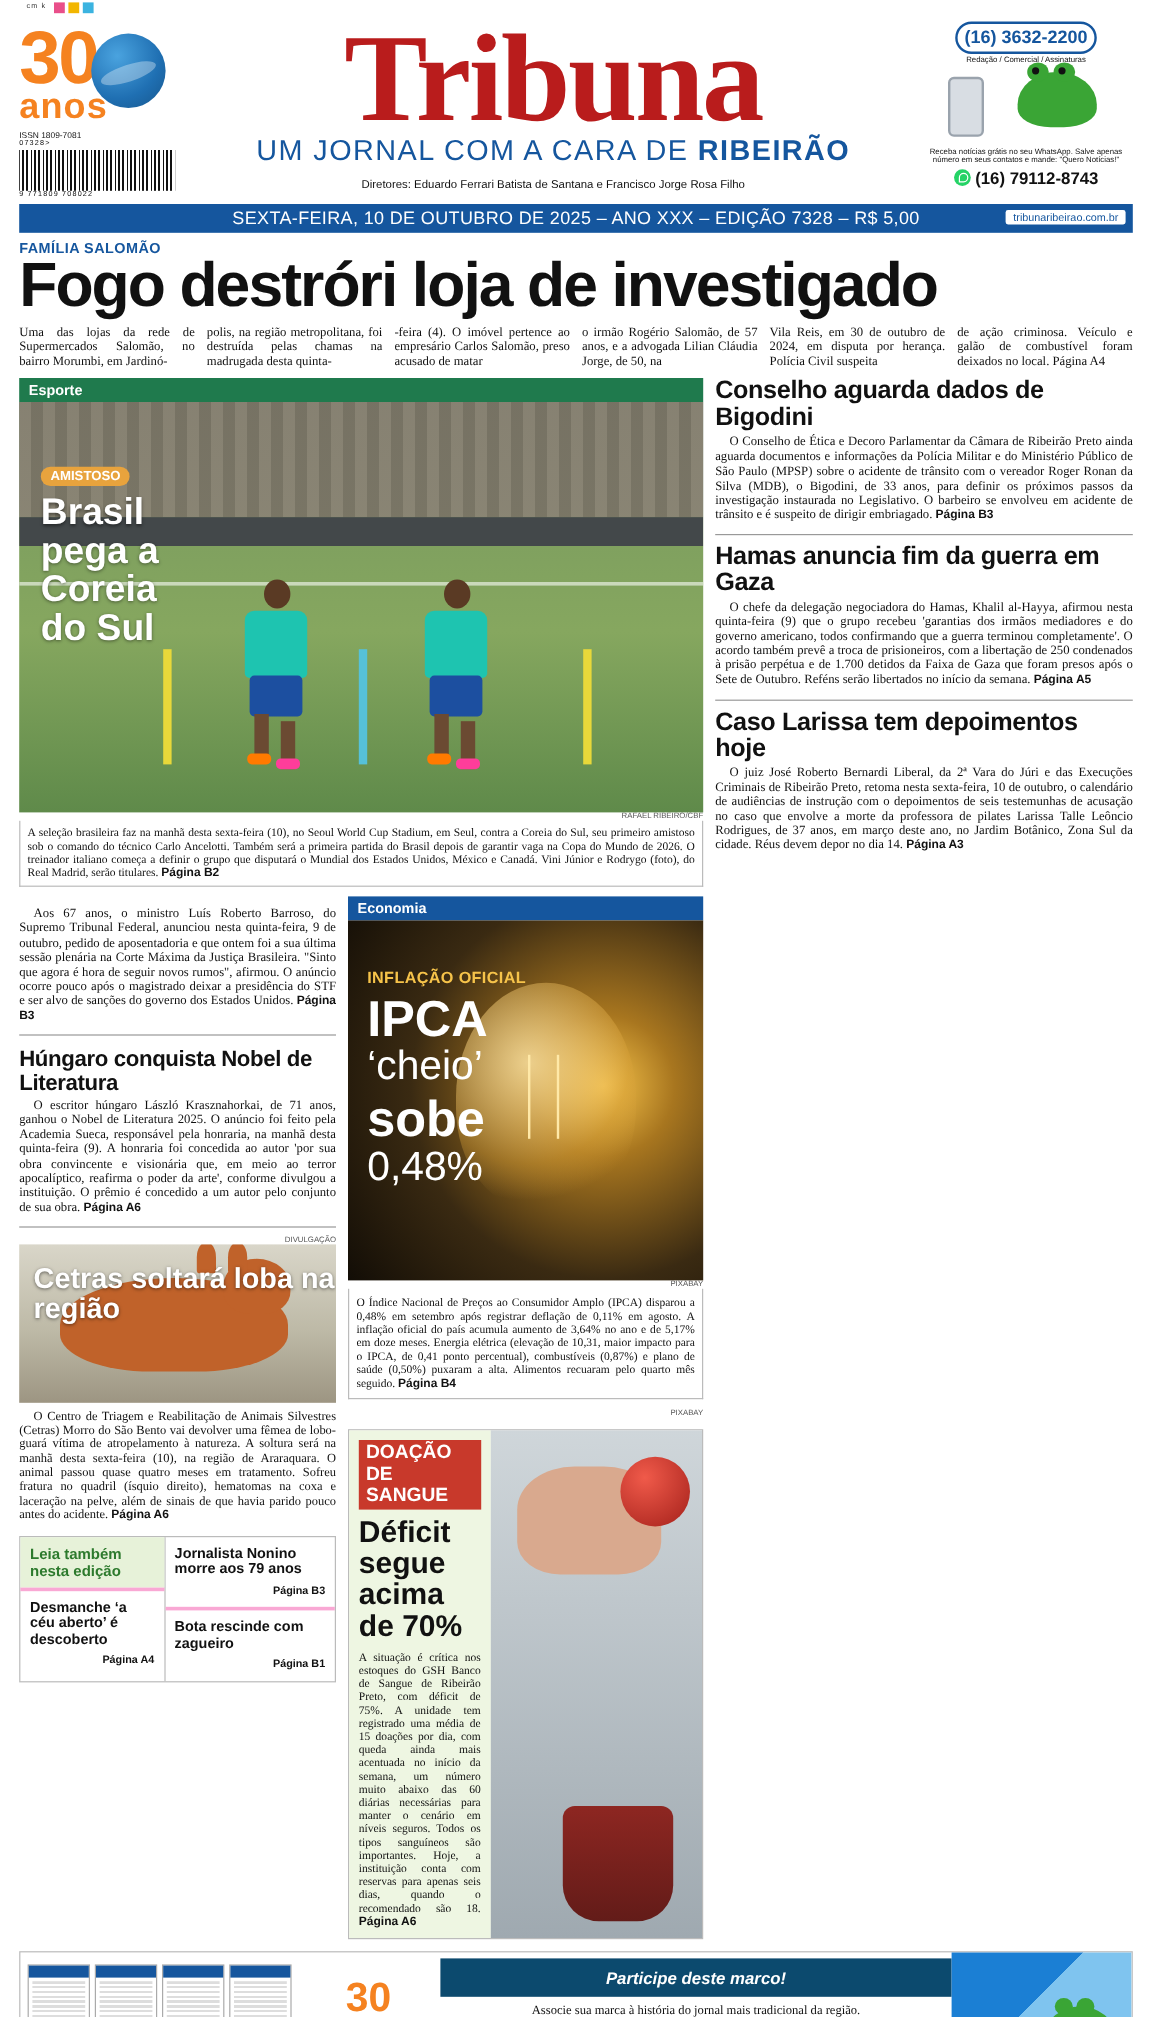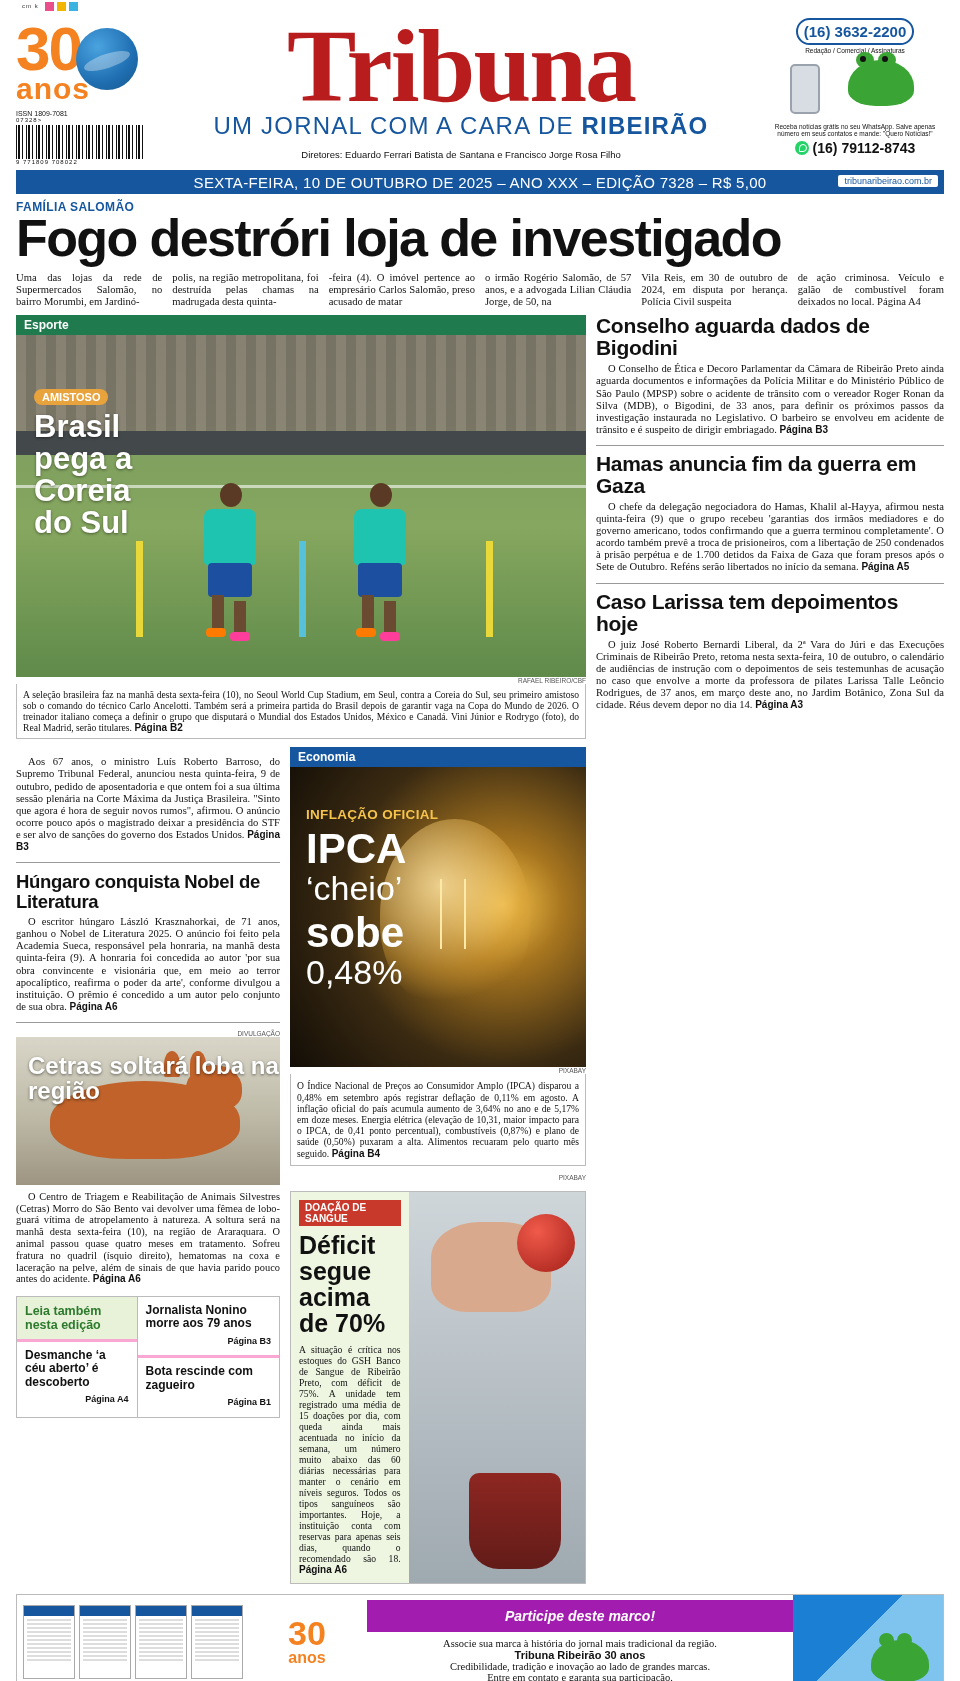--- a/index.html
+++ b/index.html
@@ -109,58 +109,58 @@
   .eco-text .k { font-family:"Liberation Sans", sans-serif; font-weight:bold; font-size:13.5px; color:#f6c34a; letter-spacing:.3px; }
   .eco-text .h { font-family:"Liberation Sans", sans-serif; font-weight:bold; font-size:42px; line-height:42px; margin-top:6px; }
   .eco-text .h2 { font-family:"Liberation Sans", sans-serif; font-size:34px; line-height:36px; }
   .eco-cap { border:1px solid #bbb; border-top:none; font-size:9.6px; line-height:11.2px; padding:6px; text-align:justify; }
 
   
   .rart h2 { font-family:"Liberation Sans", sans-serif; font-weight:bold; font-size:21px; line-height:22px; margin:0 0 4px 0; letter-spacing:-.3px; }
   .rart p { margin:0; font-size:10.6px; line-height:12.1px; text-align:justify; text-indent:12px; }
 
   
-  .wolf { height:148px; position:relative; overflow:hidden; background:linear-gradient(#d9d6c9,#bdb9a6 55%,#9d9582); }
+  .wolf { height:132px; position:relative; overflow:hidden; background:linear-gradient(#d9d6c9,#bdb9a6 55%,#9d9582); }
   .wolf-body { position:absolute; right:40px; bottom:26px; width:190px; height:78px; background:#c0622a; border-radius:50% 50% 40% 40%; }
   .wolf-head { position:absolute; right:38px; bottom:74px; width:56px; height:46px; background:#c0622a; border-radius:50% 50% 40% 40%; }
   .wolf-ear { position:absolute; right:74px; bottom:108px; width:16px; height:26px; background:#c0622a; border-radius:50% 50% 10% 10%; box-shadow:-26px 0 0 #c0622a; }
   .wolf-txt { position:absolute; left:12px; top:16px; font-family:"Liberation Sans", sans-serif; font-weight:bold; font-size:24px; line-height:25px; color:#fff; text-shadow:0 1px 3px #0008; }
   .wolf-cap { font-size:10.4px; line-height:11.8px; text-align:justify; text-indent:12px; margin-top:6px; }
 
   
   .leia { border:1px solid #bbb; margin-top:10px; display:flex; }
   .leia-l { width:46%; border-right:1px solid #bbb; }
   .leia-r { width:54%; }
   .leia-title { background:#e7f2d9; font-family:"Liberation Sans", sans-serif; font-weight:bold; font-size:12.5px; color:#2d7a2d; padding:7px 8px; line-height:14px; }
   .leia-item { padding:7px 8px; font-family:"Liberation Sans", sans-serif; font-weight:bold; font-size:12px; line-height:13.5px; border-top:3px solid #f9a8d4; }
   .leia-item .pg { display:block; text-align:right; font-size:9px; margin-top:4px; }
   .leia-r .leia-item:first-child { border-top:none; }
 
   
   .blood { margin-top:10px; display:flex; border:1px solid #bbb; }
   .blood-l { width:40%; background:#eef6e2; padding:8px; }
-  .blood-k { display:inline-block; background:#c8392b; color:#fff; font-family:"Liberation Sans", sans-serif; font-weight:bold; font-size:10px; padding:2px 6px; }
+  .blood-k { display:inline-block; background:#c8392b; color:#fff; font-family:"Liberation Sans", sans-serif; font-weight:bold; font-size:16px; padding:2px 6px; }
   .blood-h { font-family:"Liberation Sans", sans-serif; font-weight:bold; font-size:25px; line-height:26px; margin-top:6px; color:#111; }
   .blood-p { font-size:9.6px; line-height:11px; text-align:justify; margin-top:8px; }
   .blood-r { width:60%; position:relative; overflow:hidden; background:linear-gradient(#cfd6da,#9fa9b0); min-height:190px; }
   .hand { position:absolute; left:22px; top:30px; width:120px; height:90px; background:#d9a98e; border-radius:40% 40% 30% 30%; }
   .ball { position:absolute; left:108px; top:22px; width:58px; height:58px; border-radius:50%; background:radial-gradient(circle at 35% 30%, #f05a4a, #a4201a); }
   .bag { position:absolute; right:24px; bottom:14px; width:92px; height:96px; background:linear-gradient(#8b1a14,#5d0f0b); border-radius:10px 10px 30px 30px; opacity:.92; }
 
   
   .footer { margin-top:10px; border:1px solid #bbb; height:96px; display:flex; align-items:center; background:#fff; position:relative; overflow:hidden; }
   .mini-papers { width:230px; display:flex; gap:4px; padding-left:6px; }
   .mini { width:52px; height:74px; border:1px solid #aaa; background:#fff; position:relative; }
   .mini .mt { height:10px; background:#15569e; }
   .mini .ml { margin:3px; height:44px; background:repeating-linear-gradient(#ddd 0 2px,#fff 2px 4px); }
   .foot-anos { width:120px; text-align:center; position:relative; }
   .foot-anos .n { font-family:"Liberation Sans", sans-serif; font-weight:bold; font-size:34px; color:#f58220; line-height:32px; }
   .foot-anos .w { font-family:"Liberation Sans", sans-serif; font-weight:bold; font-size:16px; color:#f58220; }
   .foot-center { flex:1; text-align:center; }
-  .foot-center .bar { background:#a21caf; color:#fff; font-family:"Liberation Sans", sans-serif; font-style:italic; font-weight:bold; font-size:14px; padding:8px 0; }
+  .foot-center .bar { background:#0c4a6e; color:#fff; font-family:"Liberation Sans", sans-serif; font-style:italic; font-weight:bold; font-size:14px; padding:8px 0; }
   .foot-center .l1 { font-size:10.5px; margin-top:6px; }
   .foot-center .l2 { font-family:"Liberation Sans", sans-serif; font-weight:bold; font-size:11px; }
   .foot-center .l3 { font-size:10.5px; }
   .foot-right { width:150px; height:96px; position:relative; background:linear-gradient(135deg,#1b7fd4 0%, #1b7fd4 45%, #7fc4ef 45%, #7fc4ef 100%); }
   .foot-frog { position:absolute; right:14px; bottom:8px; width:58px; height:42px; background:#3aa535; border-radius:60% 60% 50% 50%/70% 70% 40% 40%; }
   .foot-frog:before{content:"";position:absolute;left:8px;top:-7px;width:15px;height:14px;background:#3aa535;border-radius:50%;box-shadow:18px 0 0 #3aa535;}
 
   .pg { font-family:"Liberation Sans", sans-serif; font-weight:bold; font-size:10px; }
 </style>
 </head>

